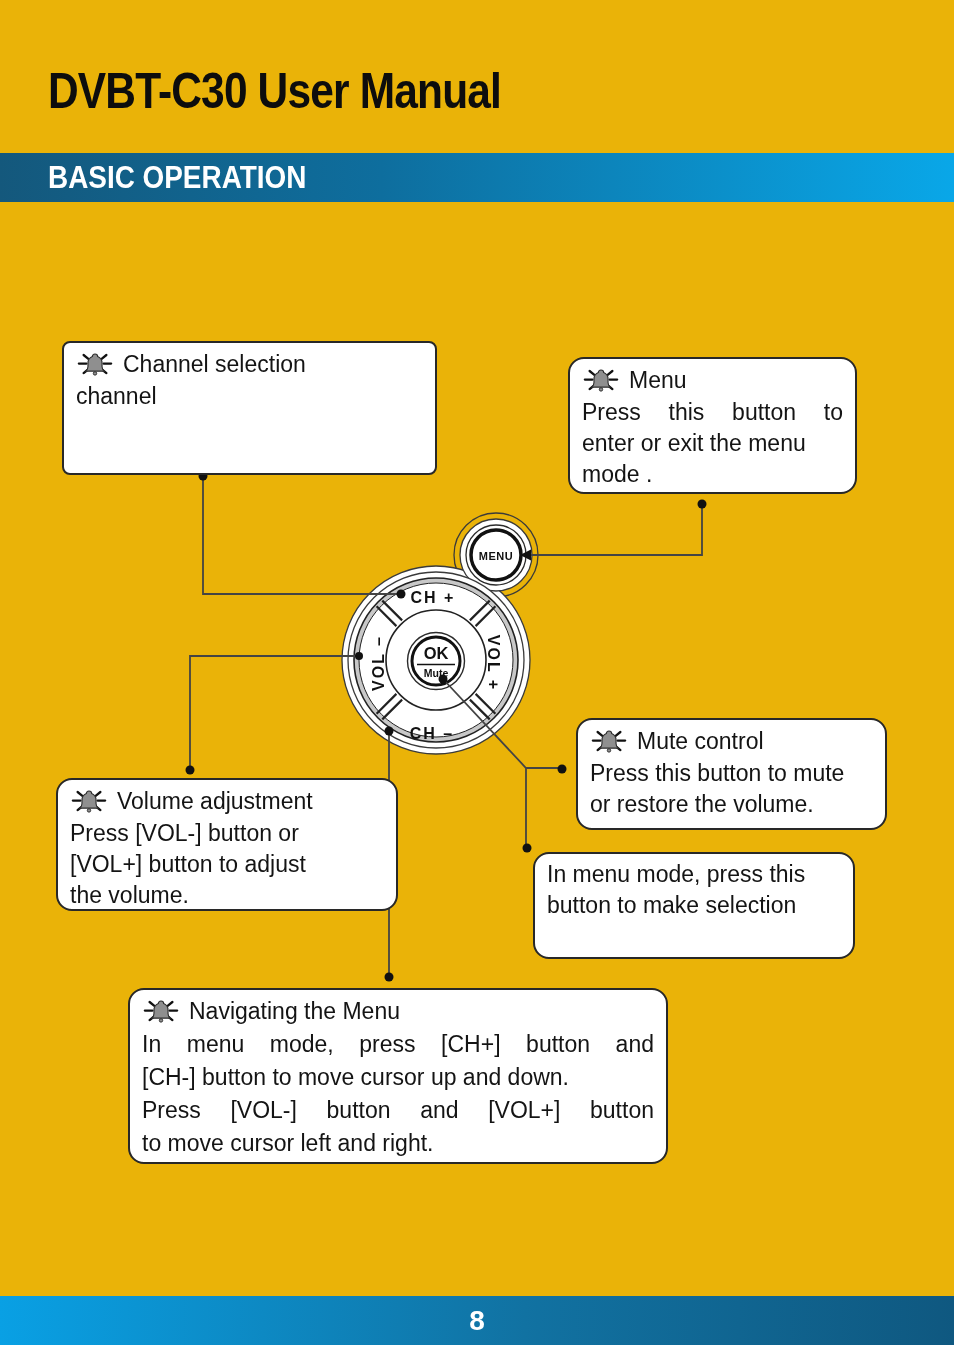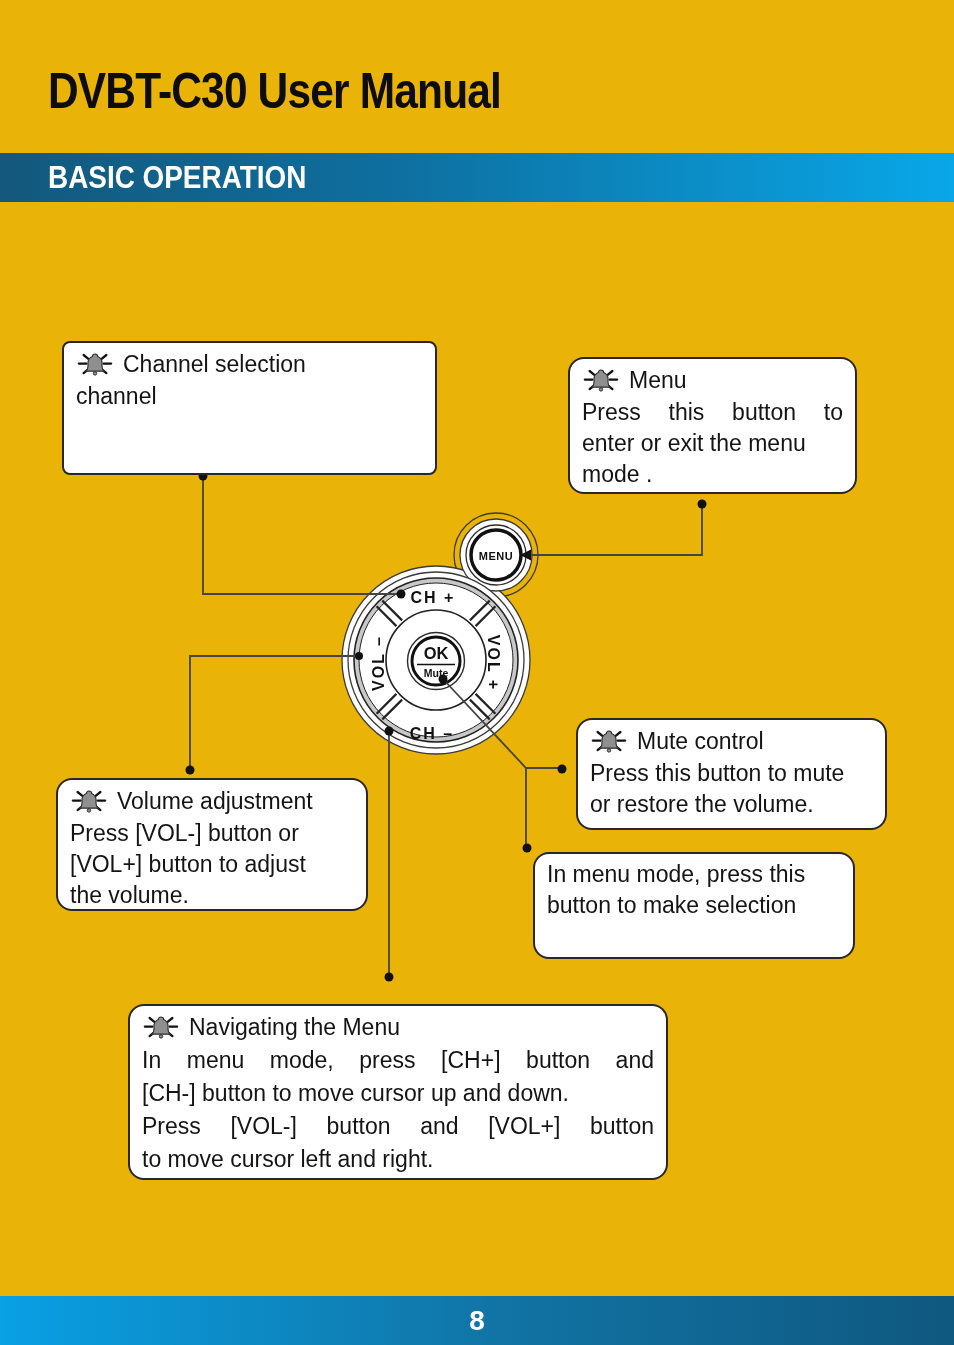--- a/index.html
+++ b/index.html
@@ -38,22 +38,22 @@
     padding:5px 12px 6px 12px;
     font-size:23px; line-height:31px; color:#141414;
   }
   .co-title { display:flex; align-items:center; gap:9px; line-height:33px; }
   .bell { width:38px; height:29px; flex:0 0 auto; }
   .jl { text-align:justify; text-align-last:justify; }
   #co-channel  { left:62px;  top:341px; width:375px; height:134px;border-radius:8px; }
   #co-menu     { left:568px; top:357px; width:289px; height:137px; }
   #co-mute     { left:567px; top:718px; width:311px; height:112px;margin-left:9px; }
   #co-select   { left:533px; top:852px; width:322px; height:107px; }
-  #co-volume   { left:56px;  top:778px; width:312px; height:133px; }
-  #co-navigate { left:128px; top:988px; width:540px; height:176px; line-height:33px;margin-top:16px; }
+  #co-volume   { left:56px;  top:778px; width:342px; height:133px; }
+  #co-navigate { left:128px; top:988px; width:540px; height:176px; line-height:33px; }
 </style>
 </head>
 <body>
 
 <div class="page">
 
   <div class="doc-title">DVBT-C30 User Manual</div>
 
   <div class="banner top">
     <div class="banner-label">BASIC OPERATION</div>

